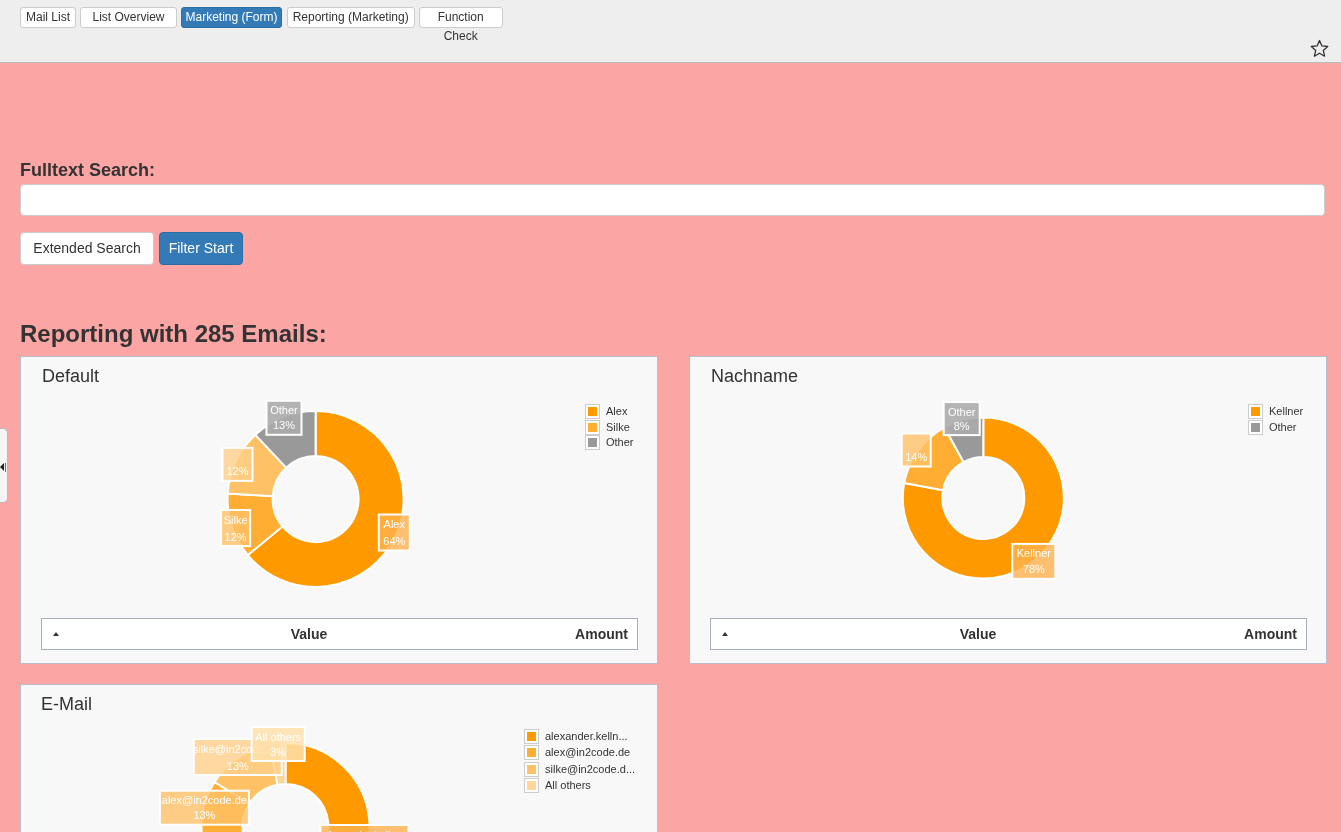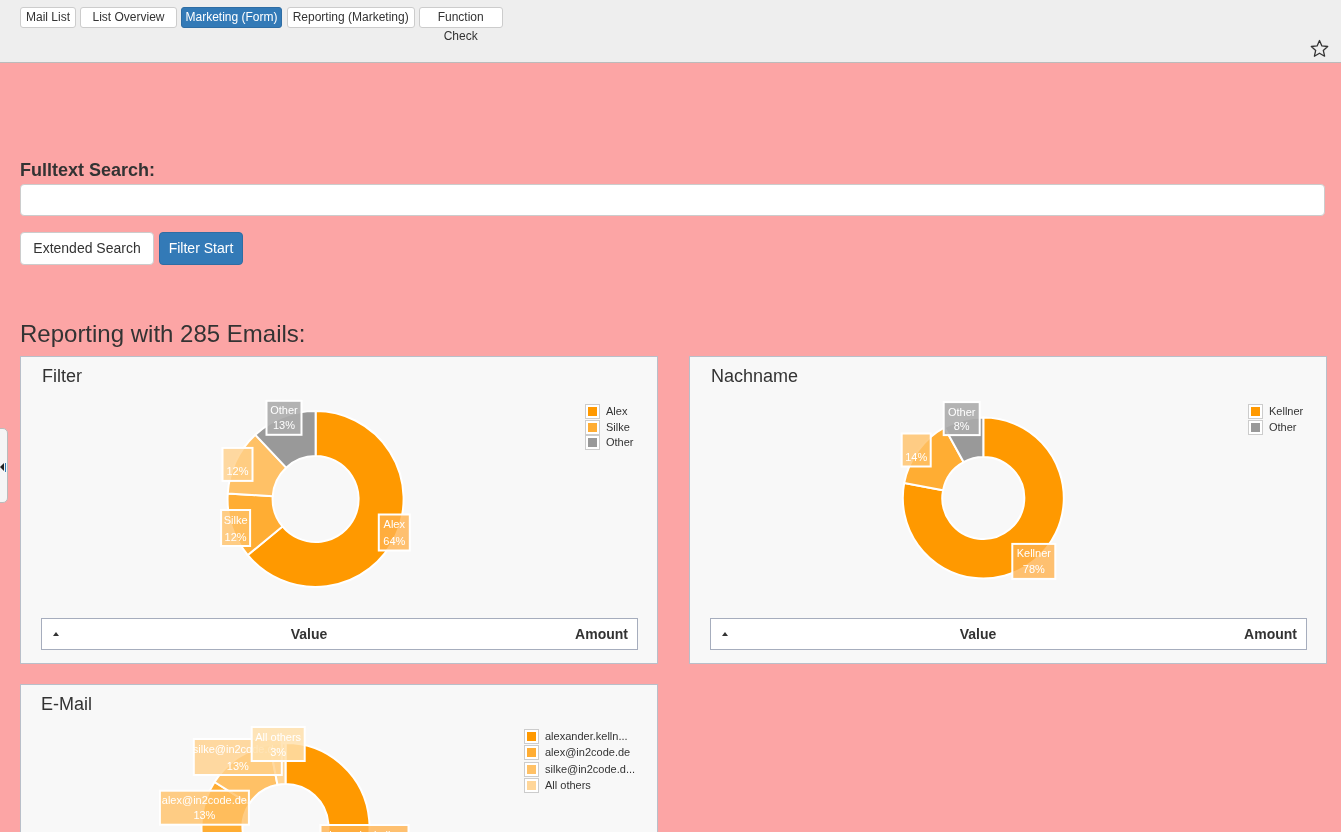--- a/index.html
+++ b/index.html
@@ -20,27 +20,27 @@
       <path d="M9.5 1.5 L11.9 6.9 L17.7 7.5 L13.3 11.4 L14.6 17.2 L9.5 14.2 L4.4 17.2 L5.7 11.4 L1.3 7.5 L7.1 6.9 Z" fill="none" stroke="#333" stroke-width="1.3" stroke-linejoin="round"></path>
     </svg>
 <div style="position:absolute;left:-7px;top:428px;width:15px;height:75px;background:#f5f5f5;border:1px solid #bbb;border-radius:5px"></div>
 <div style="position:absolute;left:0px;top:463px;width:0;height:0;border-top:4.5px solid transparent;border-bottom:4.5px solid transparent;border-right:4.5px solid #222"></div>
 <div style="position:absolute;left:4.5px;top:463px;width:1.5px;height:9px;background:#2f7cb4"></div>
 
 <div style="position:absolute;left:20px;top:160px;font-size:18px;font-weight:bold;color:#333">Fulltext Search:</div>
 <div style="position:absolute;left:20px;top:184px;width:1305px;height:32px;background:#fff;border:1px solid #ccc;border-radius:4px"></div>
 <div style="position:absolute;left:20px;top:232px;width:134px;height:33px;background:#fff;border:1px solid #ccc;border-radius:4px;font-size:14px;color:#333;text-align:center;line-height:31px">Extended Search</div>
 <div style="position:absolute;left:159px;top:232px;width:84px;height:33px;background:#337ab7;border:1px solid #2e6da4;border-radius:4px;font-size:14px;color:#fff;text-align:center;line-height:31px">Filter Start</div>
-<h2 style="position:absolute;left:20px;top:322px;font-size:24px;font-weight:normal;color:#333;line-height:24px">Reporting with 285 Emails:</h2>
+<h2 style="position:absolute;left:20px;top:322px;font-size:24px;font-weight:bold;color:#333;line-height:24px">Reporting with 285 Emails:</h2>
 
 <div class="panel" style="left:20px;top:356px;width:638px;height:308px"></div>
 <div class="panel" style="left:689px;top:356px;width:638px;height:308px"></div>
 <div class="panel" style="left:20px;top:684px;width:638px;height:148px;border-bottom:none"></div>
 
-<div class="ptitle" style="left:42px;top:367px">Filter</div>
+<div class="ptitle" style="left:42px;top:367px">Default</div>
 <div class="ptitle" style="left:711px;top:367px">Nachname</div>
 <div class="ptitle" style="left:41px;top:695px">E-Mail</div>
 
 <svg style="position:absolute;left:20px;top:356px" width="638" height="260" viewBox="20 356 638 260">
       <path d="M315.60 411.00 A88 88 0 1 1 247.79 555.09 L282.47 526.41 A43 43 0 1 0 315.60 456.00 Z" fill="#ff9900" stroke="#ffffff" stroke-width="2"></path>
       <path d="M247.79 555.09 A88 88 0 0 1 227.77 493.47 L272.68 496.30 A43 43 0 0 0 282.47 526.41 Z" fill="#ffad33" stroke="#ffffff" stroke-width="2"></path>
       <path d="M227.77 493.47 A88 88 0 0 1 255.36 434.85 L286.16 467.65 A43 43 0 0 0 272.68 496.30 Z" fill="#ffc166" stroke="#ffffff" stroke-width="2"></path>
       <path d="M255.36 434.85 A88 88 0 0 1 315.60 411.00 L315.60 456.00 A43 43 0 0 0 286.16 467.65 Z" fill="#999999" stroke="#ffffff" stroke-width="2"></path>
       <rect x="378.8" y="514.5" width="31" height="36" fill="#ffb24d" fill-opacity="0.8" stroke="#ffffff" stroke-width="2"></rect>
       <text x="394.3" y="528.0" text-anchor="middle" font-size="11" fill="#ffffff">Alex</text>

